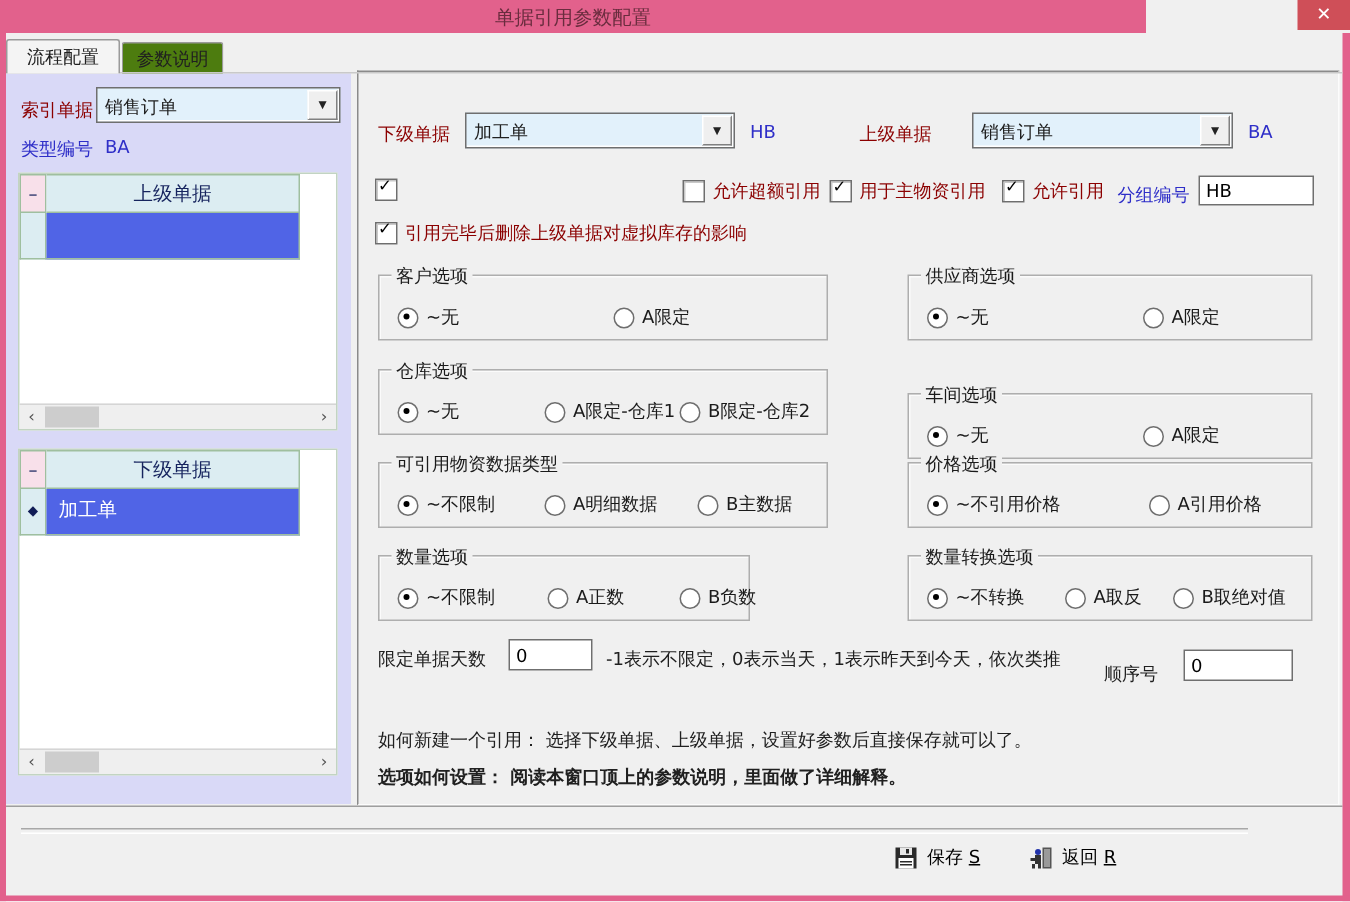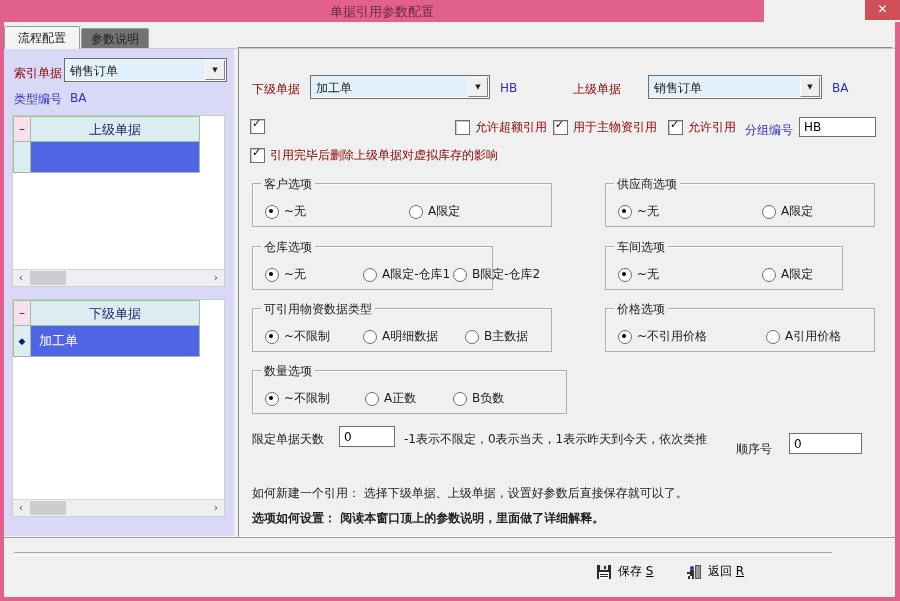--- a/index.html
+++ b/index.html
@@ -11,21 +11,21 @@
   .close-btn{position:absolute;right:0;top:0;width:35px;height:20px;background:#cf4f58;color:#fff;
     text-align:center;line-height:19px;font-size:12px;cursor:default;}
   .edge{position:absolute;background:#e2618c;}
   .edge-l{left:0;top:22px;width:4px;height:579px;}
   .edge-r{right:0;top:22px;width:5px;height:579px;}
   .edge-b{left:0;bottom:0;width:900px;height:4px;}
   
   .tab{position:absolute;text-align:center;background:#efefef;border:1px solid #9a9a9a;border-bottom:none;
     border-radius:2px 2px 0 0;cursor:default;}
   .tab.active{left:4px;top:26px;width:74px;height:22px;line-height:22px;background:#f4f4f4;z-index:3;}
-  .tab.inactive{left:81px;top:28px;width:66px;height:20px;line-height:20px;background:#737373;z-index:1;}
+  .tab.inactive{left:81px;top:28px;width:66px;height:20px;line-height:20px;background:#4d7c0f;z-index:1;}
   .tabline{position:absolute;left:4px;top:48px;width:891px;height:1px;background:#c9c9c9;z-index:2;}
   
   .left-panel{position:absolute;left:4px;top:49px;width:230px;height:487px;background:#d9d9f7;}
   .lbl-red{color:#8b0000;}
   .lbl-blue{color:#2e2ec8;}
   
   .combo{position:absolute;height:24px;background:#e2f1fb;border:1px solid #6f6f6f;
     box-shadow:inset -1px -1px 0 #ffffff;box-sizing:border-box;cursor:default;}
   .combo .txt{position:absolute;left:5px;top:4px;white-space:nowrap;overflow:hidden;}
   .combo .btn{position:absolute;right:1px;top:1px;bottom:1px;width:18px;background:#efefef;
@@ -187,37 +187,37 @@
     <div class="radio on" style="left:12px;">
       <span class="circ"></span>
         <span>~无</span>
     </div>
     <div class="radio" style="left:156px;">
       <span class="circ"></span>
         <span>A限定</span>
     </div>
   </div>
 
-  <div class="gbox" style="left:252px;top:246px;width:241px;">
+  <div class="gbox" style="left:252px;top:246px;width:300px;">
     <span class="gtitle">仓库选项</span>
     <div class="radio on" style="left:12px;">
       <span class="circ"></span>
         <span>~无</span>
     </div>
     <div class="radio" style="left:110px;">
       <span class="circ"></span>
         <span>A限定-仓库1</span>
     </div>
     <div class="radio" style="left:200px;">
       <span class="circ"></span>
         <span>B限定-仓库2</span>
     </div>
   </div>
 
-  <div class="gbox" style="left:605px;top:246px;width:238px;">
+  <div class="gbox" style="left:605px;top:262px;width:270px;">
     <span class="gtitle">车间选项</span>
     <div class="radio on" style="left:12px;">
       <span class="circ"></span>
         <span>~无</span>
     </div>
     <div class="radio" style="left:156px;">
       <span class="circ"></span>
         <span>A限定</span>
     </div>
   </div>
@@ -243,36 +243,51 @@
     <div class="radio on" style="left:12px;">
       <span class="circ"></span>
         <span>~不引用价格</span>
     </div>
     <div class="radio" style="left:160px;">
       <span class="circ"></span>
         <span>A引用价格</span>
     </div>
   </div>
 
-  <div class="gbox" style="left:252px;top:370px;width:315px;padding-left:48px;">
+  <div class="gbox" style="left:252px;top:370px;width:248px;padding-left:48px;">
     <span class="gtitle">数量选项</span>
     <div class="radio on" style="left:12px;">
       <span class="circ"></span>
         <span>~不限制</span>
     </div>
     <div class="radio" style="left:112px;">
       <span class="circ"></span>
         <span>A正数</span>
     </div>
     <div class="radio" style="left:200px;">
       <span class="circ"></span>
         <span>B负数</span>
     </div>
   </div>
 
+  <div class="gbox" style="left:605px;top:370px;width:270px;">
+    <span class="gtitle">数量转换选项</span>
+    <div class="radio on" style="left:12px;">
+      <span class="circ"></span>
+        <span>~不转换</span>
+    </div>
+    <div class="radio" style="left:104px;">
+      <span class="circ"></span>
+        <span>A取反</span>
+    </div>
+    <div class="radio" style="left:176px;">
+      <span class="circ"></span>
+        <span>B取绝对值</span>
+    </div>
+  </div>
 
   <span class="plain" style="left:252px;top:431px;">限定单据天数</span>
   <input class="field" style="left: 339px; top: 426px; width: 56px; height: 21px;" value="0">
   <span class="plain" style="left:404px;top:431px;">-1表示不限定，0表示当天，1表示昨天到今天，依次类推</span>
   <span class="plain" style="left:736px;top:441px;">顺序号</span>
   <input class="field" style="left: 789px; top: 433px; width: 73px; height: 21px;" value="0">
 
   <span class="plain" style="left:252px;top:485px;">如何新建一个引用： 选择下级单据、上级单据，设置好参数后直接保存就可以了。</span>
   <span class="plain" style="left:252px;top:510px;font-weight:bold;">选项如何设置： 阅读本窗口顶上的参数说明，里面做了详细解释。</span>
 

